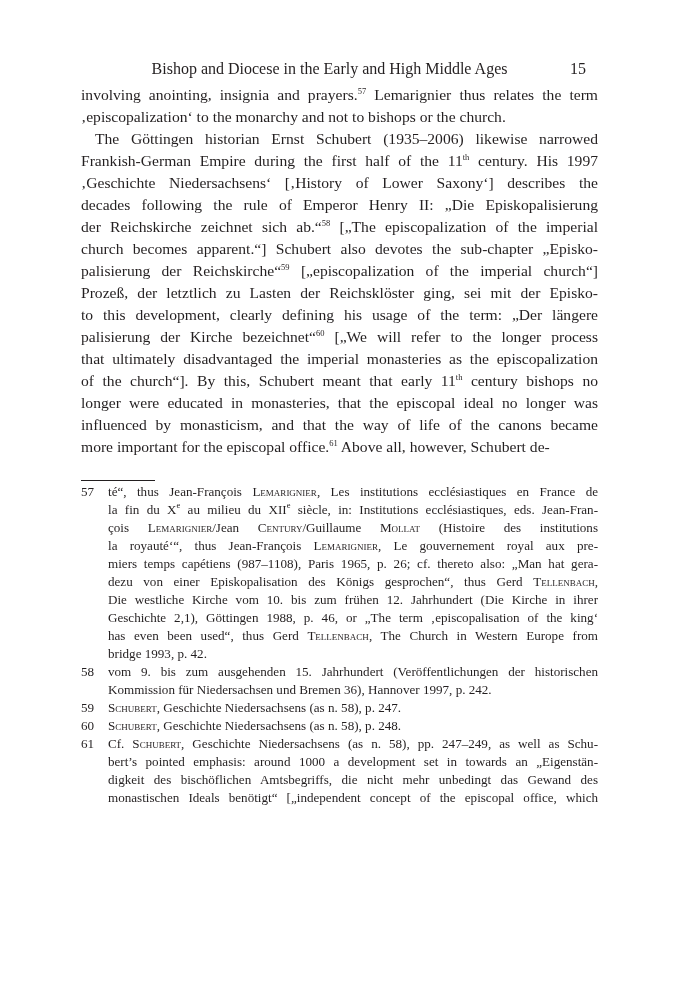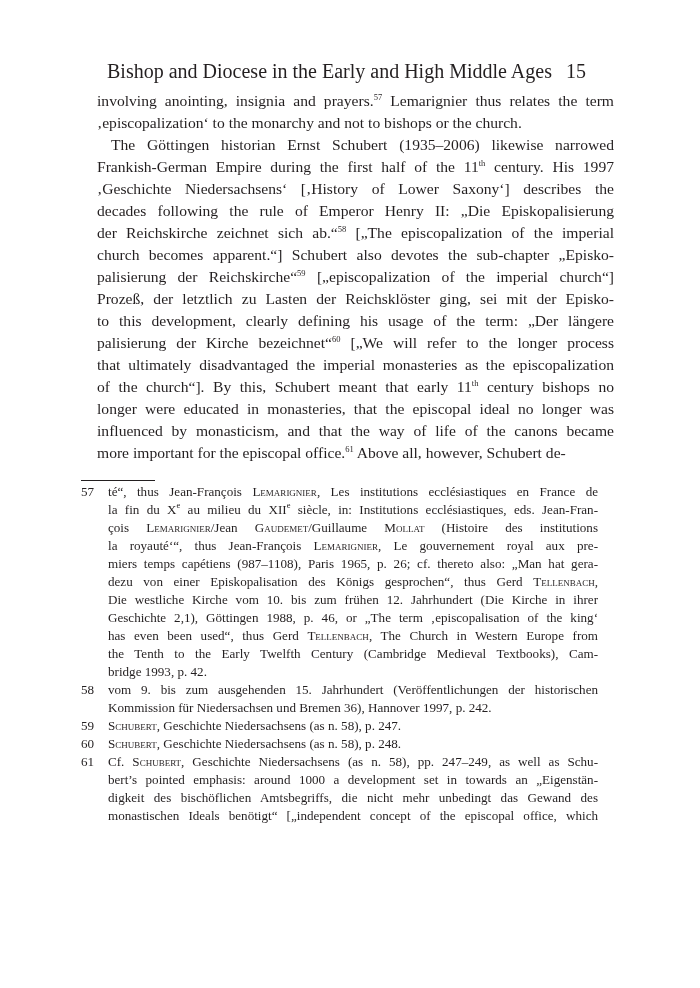--- a/index.html
+++ b/index.html
@@ -1,21 +1,21 @@
 <!DOCTYPE html>
 <html><head>
   <meta charset="utf-8">
   <style>
     html, body { margin: 0; padding: 0; background: #ffffff; }
     body { width: 700px; height: 988px; position: relative; overflow: hidden;
       font-family: "Liberation Serif", "DejaVu Serif", serif; color: #231f20; }
-    .running-head { position: absolute; top: 60px; left: 81px; width: 517px; height: 22px; font-size: 20px; }
+    .running-head { position: absolute; top: 60px; left: 81px; width: 517px; height: 22px; font-size: 16px; }
     .running-head .title { position: absolute; left: 0; right: 0; text-align: center; padding-right: 20px; }
     .running-head .pageno { position: absolute; right: 12px; top: 0; }
-    .body-text { position: absolute; top: 90px; left: 81px; width: 517px; font-size: 15.6px; line-height: 22px; margin-left: 16px; }
+    .body-text { position: absolute; top: 84px; left: 81px; width: 517px; font-size: 15.6px; line-height: 22px; }
     .line { display: block; white-space: nowrap; text-align: justify; text-align-last: justify; height: 22px; }
     .line.last { text-align-last: left; }
     .line.indent { padding-left: 14px; }
     sup { font-size: 8.5px; line-height: 0; vertical-align: 6px; }
     .rule { position: absolute; top: 480px; left: 81px; width: 74px; height: 0; border-top: 1px solid #231f20; }
     .footnotes { position: absolute; top: 483px; left: 81px; width: 517px; font-size: 13.1px; line-height: 18px; }
     .fn { position: relative; padding-left: 27px; }
     .fn .num { position: absolute; left: 0; top: 0; }
     .fn .fline { display: block; white-space: nowrap; text-align: justify; text-align-last: justify; height: 18px; }
     .fn .fline.last { text-align-last: left; }
@@ -49,28 +49,27 @@
     <span class="line last"><span>more important for the episcopal office.</span><sup>61</sup><span> Above all, however, Schubert de-</span></span>
   </div>
 
 <div class="rule"></div>
 
 <div class="footnotes" id="footnotes">
     <div class="fn">
       <span class="num">57</span>
       <span class="fline">té“, thus Jean-François <span class="sc">Lemarignier</span>, Les institutions ecclésiastiques en France de</span>
       <span class="fline">la fin du X<sup>e</sup> au milieu du XII<sup>e</sup> siècle, in: Institutions ecclésiastiques, eds. Jean-Fran-</span>
-      <span class="fline">çois <span class="sc">Lemarignier</span>/Jean <span class="sc">Gaudemet</span>/Guillaume <span class="sc">Mollat</span> (Histoire des institutions</span>
+      <span class="fline">çois <span class="sc">Lemarignier</span>/Jean <span class="sc">Century</span>/Guillaume <span class="sc">Mollat</span> (Histoire des institutions</span>
       <span class="fline">la royauté‘“, thus Jean-François <span class="sc">Lemarignier</span>, Le gouvernement royal aux pre-</span>
       <span class="fline">miers temps capétiens (987–1108), Paris 1965, p. 26; cf. thereto also: „Man hat gera-</span>
       <span class="fline">dezu von einer Episkopalisation des Königs gesprochen“, thus Gerd <span class="sc">Tellenbach</span>,</span>
       <span class="fline">Die westliche Kirche vom 10. bis zum frühen 12. Jahrhundert (Die Kirche in ihrer</span>
       <span class="fline">Geschichte 2,1), Göttingen 1988, p. 46, or „The term ‚episcopalisation of the king‘</span>
       <span class="fline">has even been used“, thus Gerd <span class="sc">Tellenbach</span>, The Church in Western Europe from</span>
-      <span class="fline">the Tenth to the Early Twelfth Century (Cambridge Medieval Textbooks), Cam-</span>
       <span class="fline last">bridge 1993, p. 42.</span>
     </div>
     <div class="fn">
       <span class="num">58</span>
       <span class="fline">vom 9. bis zum ausgehenden 15. Jahrhundert (Veröffentlichungen der historischen</span>
       <span class="fline last">Kommission für Niedersachsen und Bremen 36), Hannover 1997, p. 242.</span>
     </div>
     <div class="fn">
       <span class="num">59</span>
       <span class="fline last"><span class="sc">Schubert</span>, Geschichte Niedersachsens (as n. 58), p. 247.</span>

